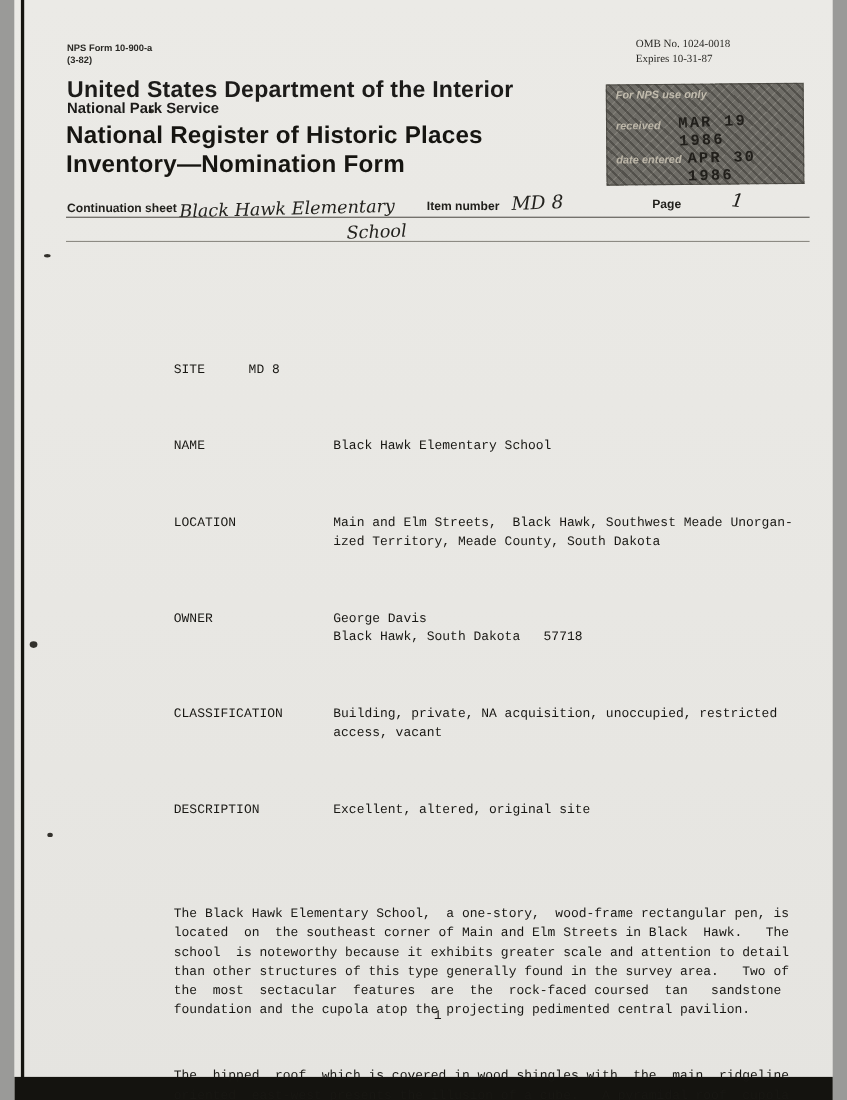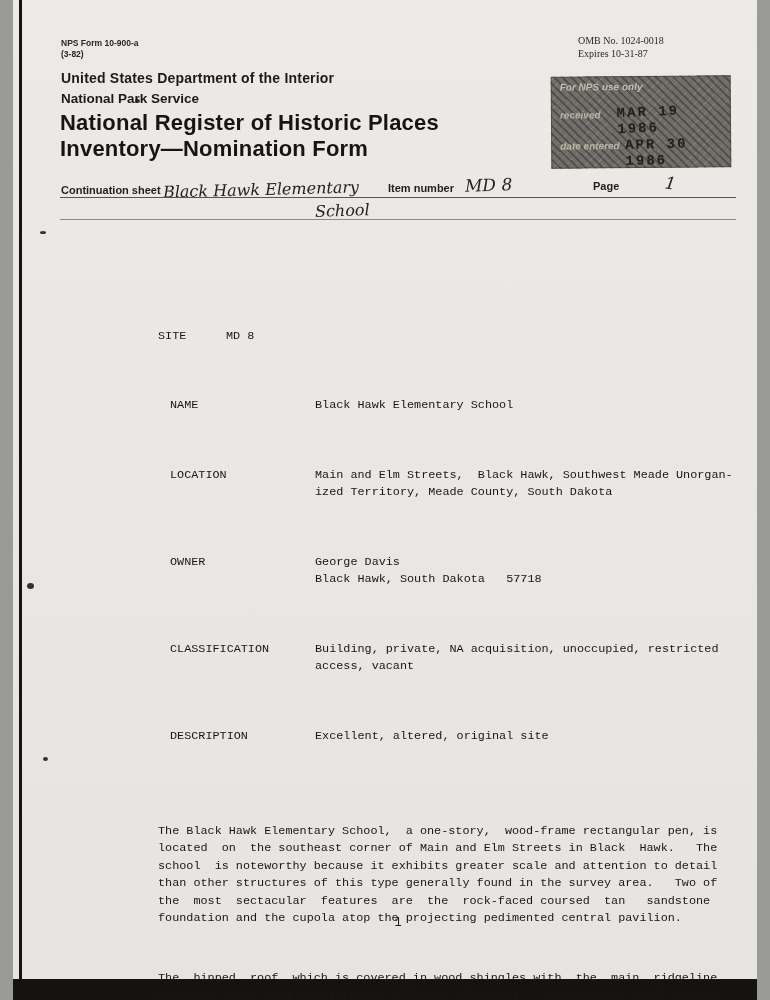--- a/index.html
+++ b/index.html
@@ -10,21 +10,21 @@
     font-family:"Liberation Sans",sans-serif; color:#1c1b19; overflow:hidden;
   }
   
   .edge-left { position:absolute; left:6px; top:0; width:3px; height:1000px; background:#15140f; }
   .edge-bottom { position:absolute; left:0; bottom:0; width:770px; height:21px; background:#14130f; }
   .speck { position:absolute; background:#33312c; border-radius:50%; }
 
   .form-no { position:absolute; left:48px; top:38px; font-size:8.5px; font-weight:bold; line-height:1.25; color:#2a2925; }
   .omb { position:absolute; left:565px; top:34px; font-family:Liberation Serif, serif; font-size:10px; line-height:1.3; color:#2a2925; }
 
-  .dept { position:absolute; left:48px; top:70px; font-size:14px; font-weight:bold; letter-spacing:.2px; }
+  .dept { position:absolute; left:48px; top:70px; font-size:21px; font-weight:bold; letter-spacing:.2px; }
   .agency { position:absolute; left:48px; top:91px; font-size:13.5px; font-weight:bold; }
   .title { position:absolute; left:47px; top:110px; font-size:22px; font-weight:bold; line-height:26px; letter-spacing:.2px; color:#161511; }
 
   
   .stamp {
     position:absolute; left:538px; top:76px; width:180px; height:92px;
     background:#6f6d67;
     background-image:
       repeating-linear-gradient(45deg, rgba(35,33,29,.38) 0 2px, rgba(0,0,0,0) 2px 6px),
       repeating-linear-gradient(-45deg, rgba(222,217,205,.14) 0 1px, rgba(0,0,0,0) 1px 7px);
@@ -53,21 +53,21 @@
   .rule-1 { top:197px; }
   .rule-2 { top:219px; background:#8d8b84; }
 
   
   .body {
     position:absolute; left:145px; top:258px; width:600px;
     font-family:"Liberation Mono",monospace; font-size:11.8px; line-height:17.4px;
     color:#181713; white-space:pre;
   }
   .site-row { display:grid; grid-template-columns:68px 1fr; margin-bottom:17.4px; }
-  .field-row { display:grid; grid-template-columns:145px 1fr; margin-bottom:17.4px;margin-left:12px; }
+  .field-row { display:grid; grid-template-columns:145px 1fr; margin-bottom:17.4px; }
   .para { margin-bottom:8px; white-space:pre; }
   .fields-block { margin-bottom:8px; }
   .page-num { position:absolute; left:0; top:916px; width:770px; text-align:center; font-family:"Liberation Mono",monospace; font-size:12px; color:#1c1b17; }
 </style>
 </head>
 <body>
 
 <div class="page">
 
   <div class="edge-left"></div>

